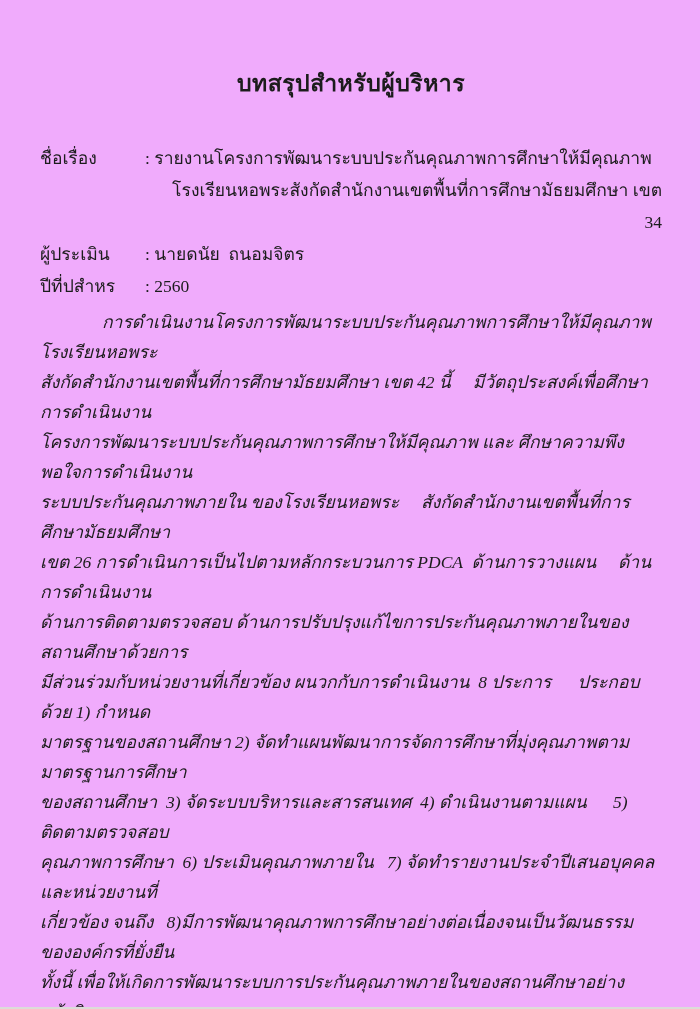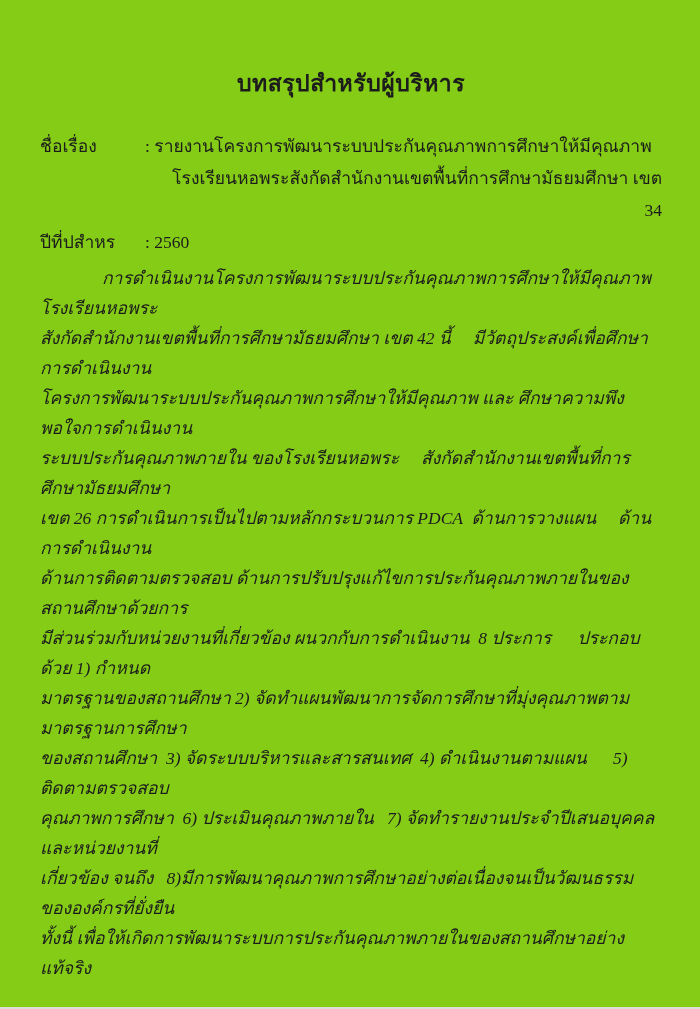--- a/index.html
+++ b/index.html
@@ -9,30 +9,30 @@
     background: #fdfdfc;
     color: #1c1c1c;
     font-family: "Liberation Serif", "DejaVu Serif", serif;
     overflow: hidden;
   }
   .page {
     position: relative;
     width: 700px;
     height: 1009px;
     padding: 66px 38px 0 40px;
-    background: #84cc16;
+    background: #f0abfc;
   }
   .doc-title {
     text-align: center;
     font-weight: bold;
     font-size: 23px;
     line-height: 36px;
     letter-spacing: 0.5px;
   }
-  .fields { margin-top: 28px; font-size: 17.5px; }
+  .fields { margin-top: 40px; font-size: 17.5px; }
   .field-row { display: flex; line-height: 32px; }
   .field-label { width: 105px; flex: none; }
   .field-value { flex: 1; white-space: pre-wrap; }
   .field-cont { padding-left: 117px; line-height: 32px; white-space: pre-wrap; text-align: right; }
   .body-text { margin-top: 5px; font-size: 17.5px; }
   .line {
     line-height: 30px;
     white-space: pre-wrap;
     min-height: 30px;
     font-style: italic;
@@ -52,20 +52,24 @@
 
   <div class="doc-title">บทสรุปสำหรับผู้บริหาร</div>
 
   <div class="fields">
     <div class="field-row">
       <div class="field-label">ชื่อเรื่อง</div>
       <div class="field-value">: รายงานโครงการพัฒนาระบบประกันคุณภาพการศึกษาให้มีคุณภาพ</div>
     </div>
     <div class="field-cont">โรงเรียนหอพระสังกัดสำนักงานเขตพื้นที่การศึกษามัธยมศึกษา เขต 34</div>
     <div class="field-row">
+      <div class="field-label">ผู้ประเมิน</div>
+      <div class="field-value">: นายดนัย  ถนอมจิตร</div>
+    </div>
+    <div class="field-row">
       <div class="field-label">ปีที่ปสำหร</div>
       <div class="field-value">: 2560</div>
     </div>
   </div>
 
   <div class="body-text">
 
     <div>
       <div class="line indent">การดำเนินงานโครงการพัฒนาระบบประกันคุณภาพการศึกษาให้มีคุณภาพ โรงเรียนหอพระ</div>
       <div class="line">สังกัดสำนักงานเขตพื้นที่การศึกษามัธยมศึกษา เขต 42 นี้     มีวัตถุประสงค์เพื่อศึกษาการดำเนินงาน</div>

